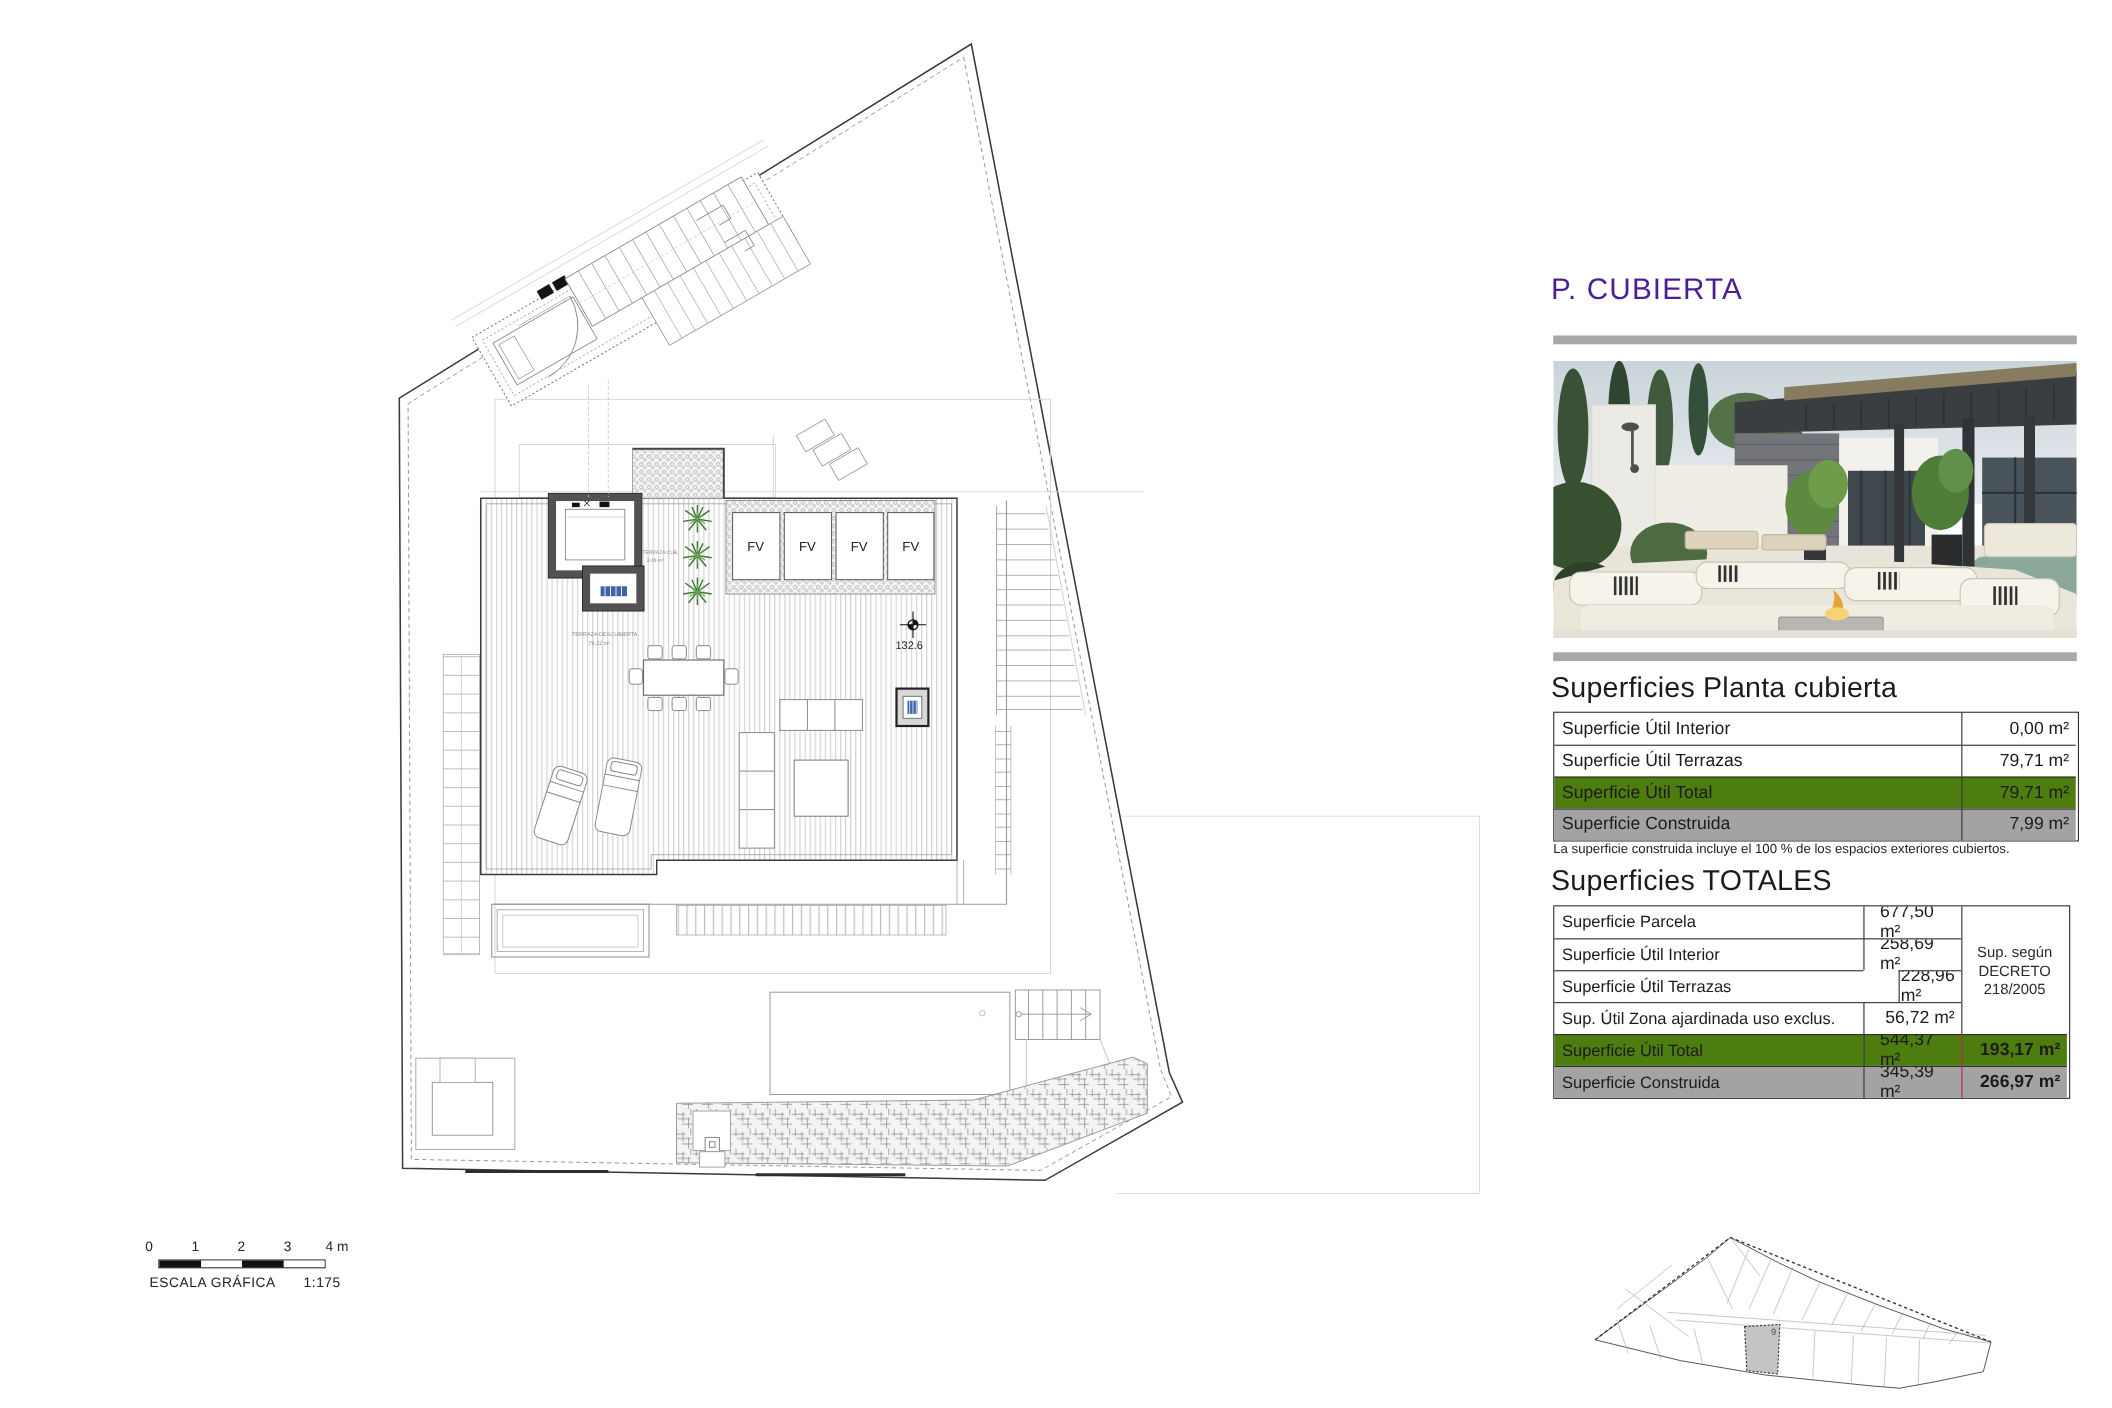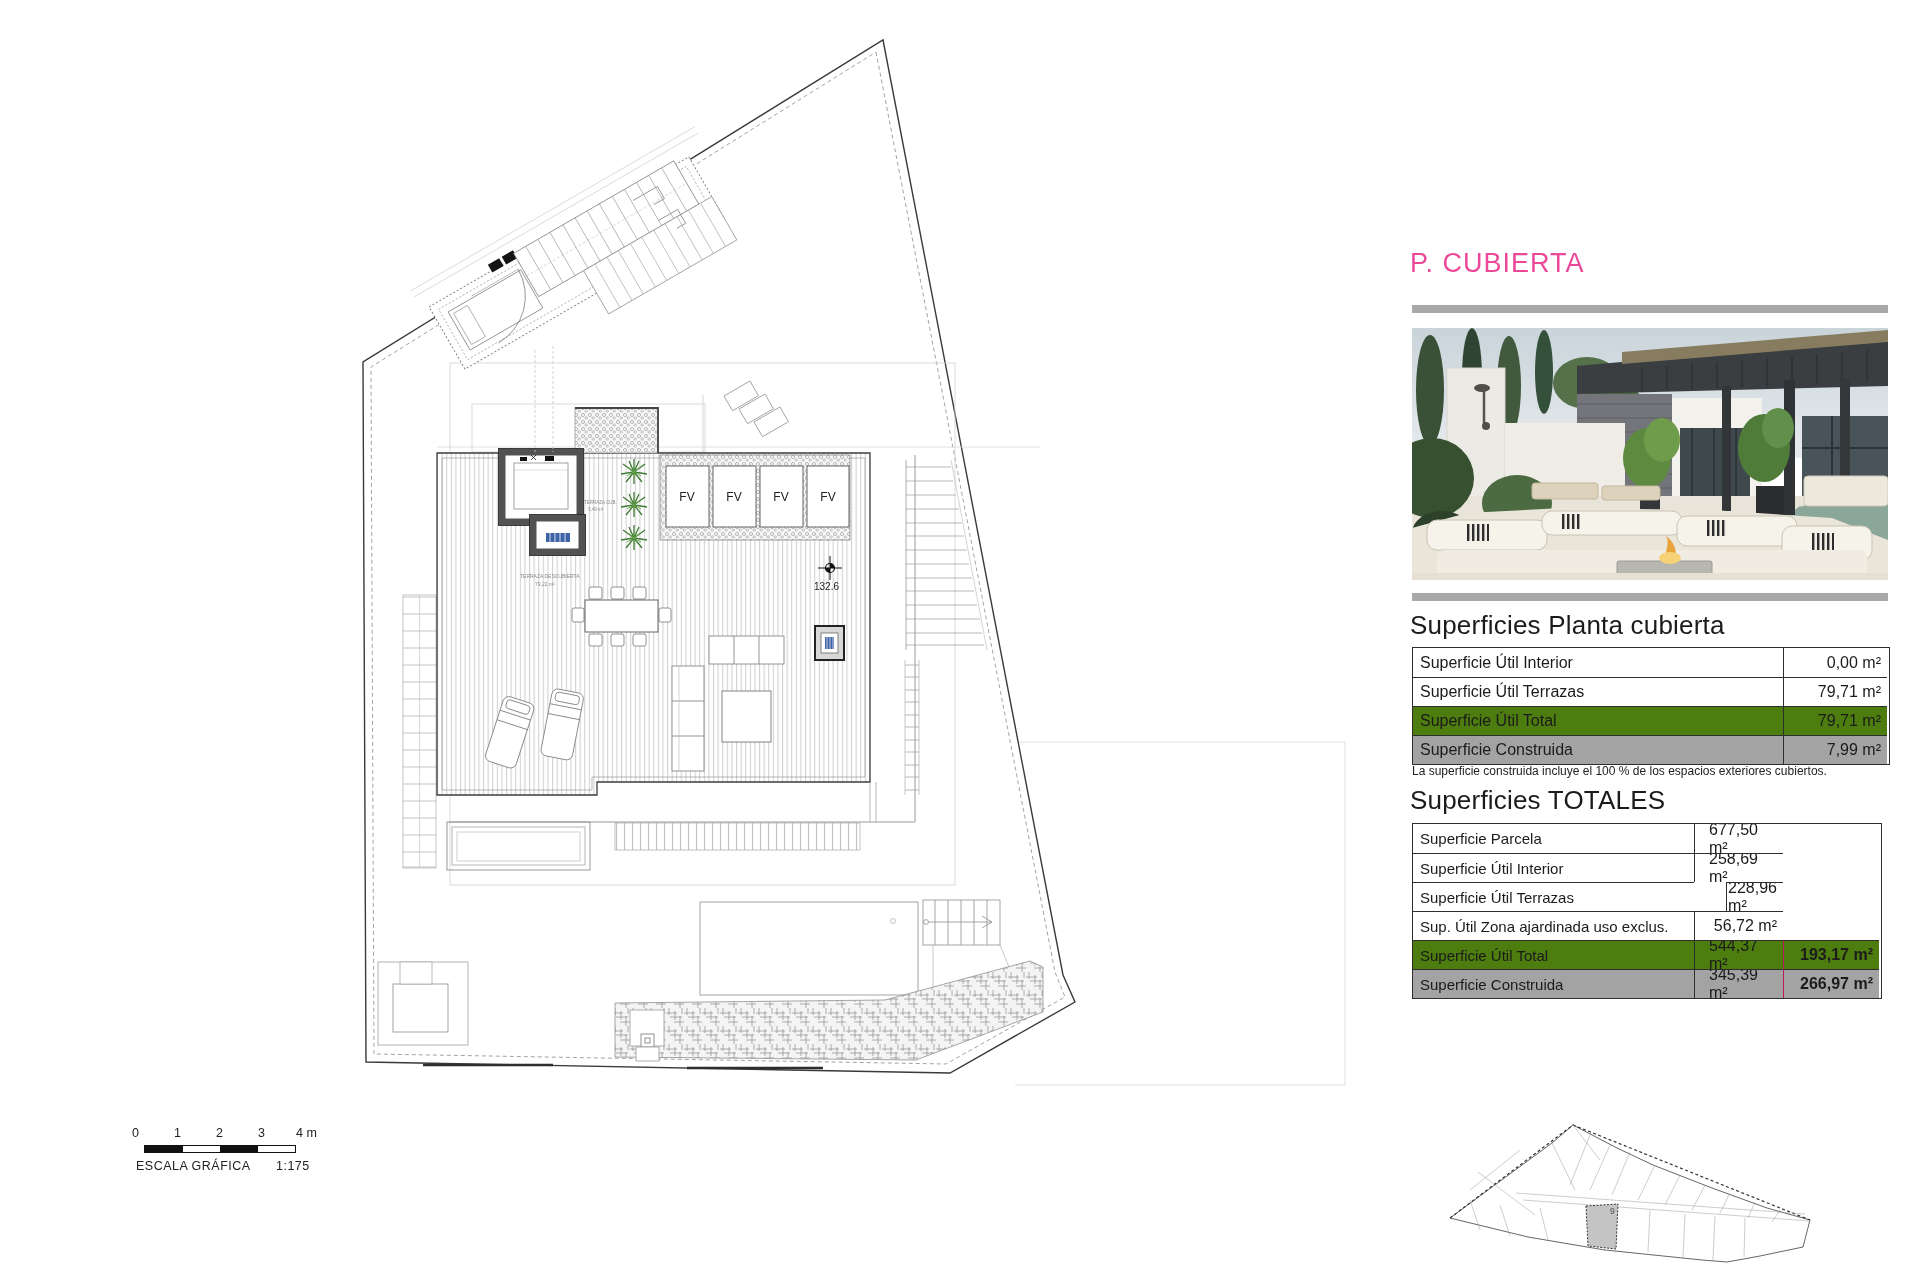--- a/index.html
+++ b/index.html
@@ -1,20 +1,20 @@
 <!DOCTYPE html>
 <html><head>
 <meta charset="utf-8">
 <style>
   html,body{margin:0;padding:0;background:#fff;}
   .canvas{position:relative;width:1920px;height:1280px;background:#ffffff;overflow:hidden;
           font-family:"Liberation Sans",sans-serif;color:#1b1b1b;}
   .abs{position:absolute;}
   
-  .page-title{left:1410px;top:248px;font-size:27px;letter-spacing:1px;color:#ec4899;}
+  .page-title{left:1410px;top:248px;font-size:27px;letter-spacing:1px;color:#4c1d95;}
   .bar{left:1412px;width:476px;height:8px;background:#a8a8a8;}
   .bar1{top:305px;} .bar2{top:593px;}
   .photo{left:1412px;top:328px;width:476px;height:252px;overflow:hidden;}
   .h2{font-size:26px;font-weight:400;color:#1b1b1b;letter-spacing:.2px;}
   .h2-cubierta{left:1410px;top:610px;}
   .h2-totales{left:1410px;top:785px;}
   .tbl{left:1412px;display:grid;border:1px solid #2e2e2e;background:#fff;}
   .t1{top:647px;width:476px;grid-template-columns:370px 104px;}
   .t2{top:823px;width:468px;grid-template-columns:281px 89px 96px;}
   .tbl .cell{height:29px;box-sizing:border-box;display:flex;align-items:center;
@@ -377,20 +377,25 @@
       <div class="cell value">79,71 m²</div>
       <div class="cell label bg-light">Superficie Útil Total</div>
       <div class="cell value bg-light">79,71 m²</div>
       <div class="cell label bg-dark">Superficie Construida</div>
       <div class="cell value bg-dark">7,99 m²</div>
     </div>
   <div class="abs note">La superficie construida incluye el 100 % de los espacios exteriores cubiertos.</div>
 
   <div class="abs h2 h2-totales">Superficies TOTALES</div>
   <div class="abs tbl t2" id="table-totales">
+      <div class="decree-cell">
+        <div>Sup. según</div>
+        <div>DECRETO</div>
+        <div>218/2005</div>
+      </div>
       <div class="cell label r0" style="grid-area: 1 / 1;">Superficie Parcela</div>
       <div class="cell value r0" style="grid-area: 1 / 2;">677,50 m²</div>
       <div class="cell label" style="grid-area: 2 / 1;">Superficie Útil Interior</div>
       <div class="cell value" style="grid-area: 2 / 2;">258,69 m²</div>
       <div class="cell label" style="grid-area: 3 / 1;">Superficie Útil Terrazas</div>
       <div class="cell value" style="grid-area: 3 / 2; margin-left: 32px;">228,96 m²</div>
       <div class="cell label" style="grid-area: 4 / 1;">Sup. Útil Zona ajardinada uso exclus.</div>
       <div class="cell value" style="grid-area: 4 / 2;">56,72 m²</div>
       <div class="cell label bg-light" style="grid-area: 5 / 1;">Superficie Útil Total</div>
       <div class="cell value bg-light" style="grid-area: 5 / 2;">544,37 m²</div>

